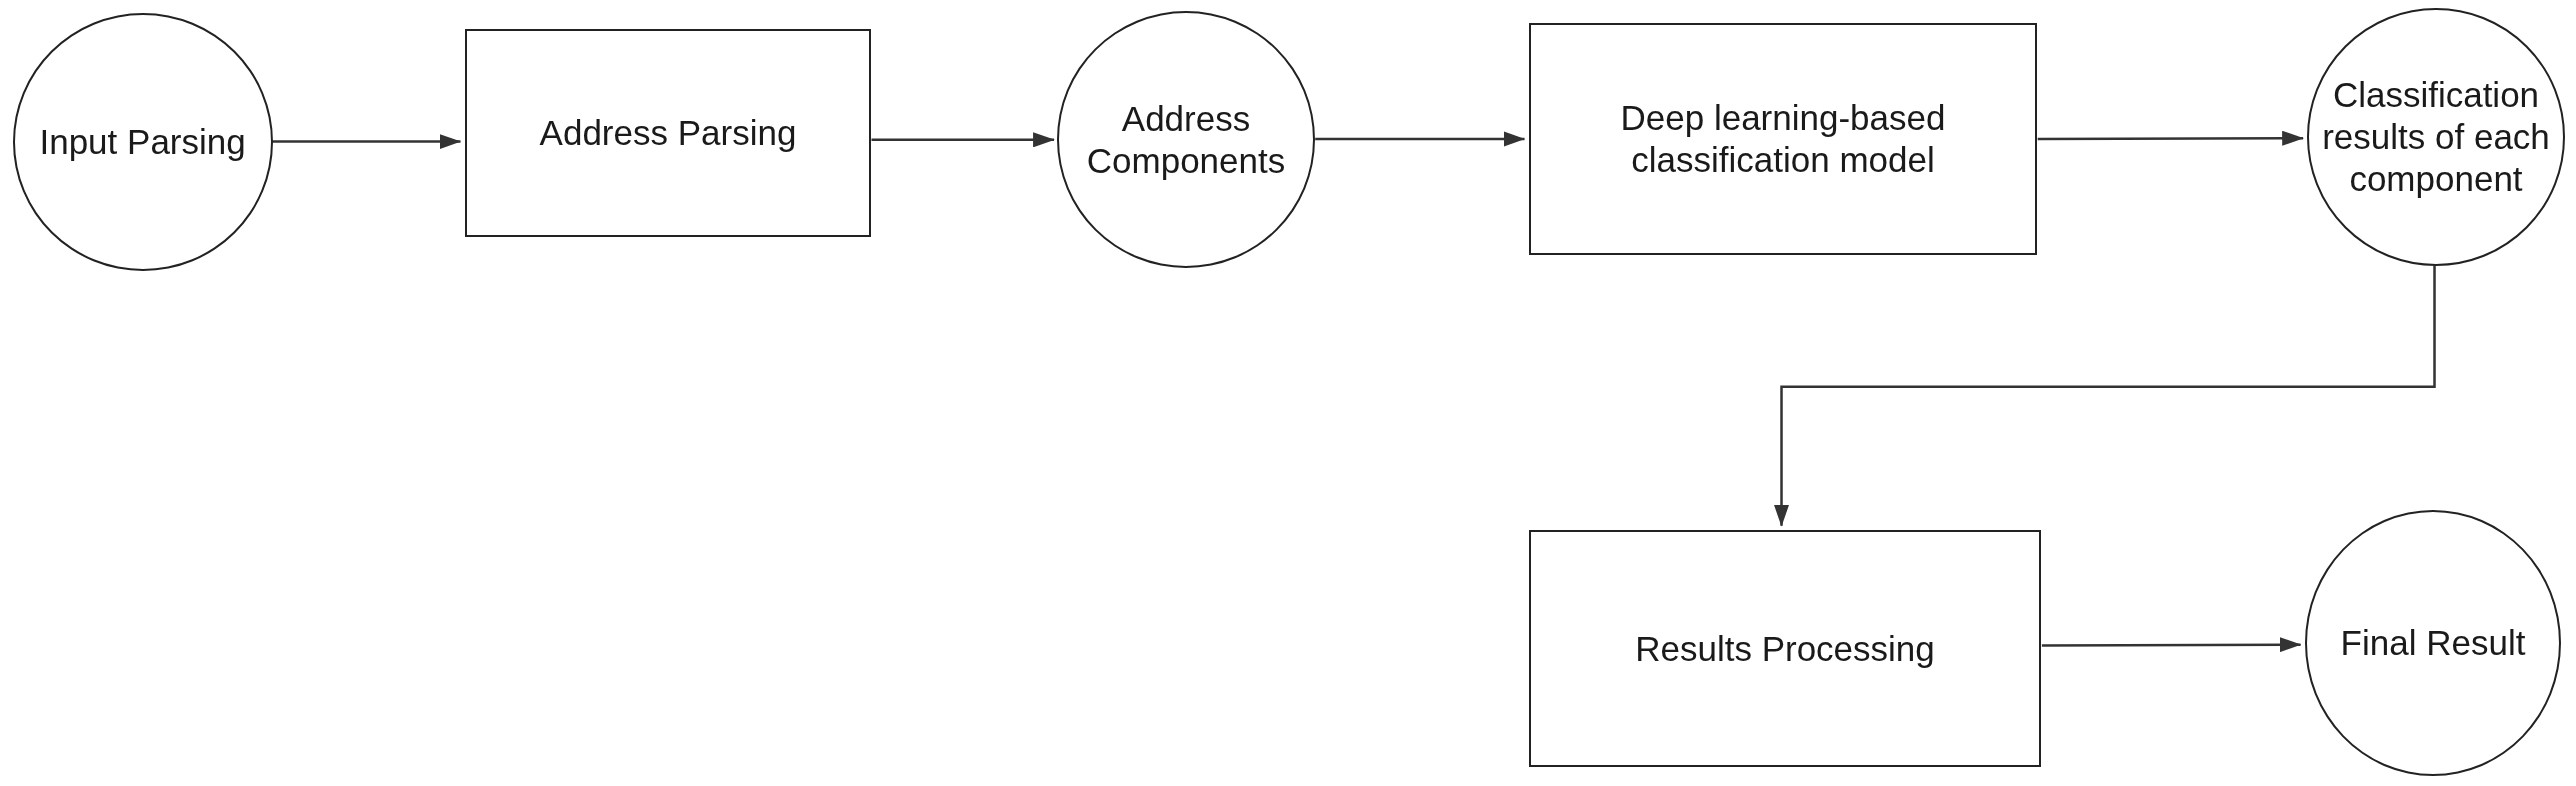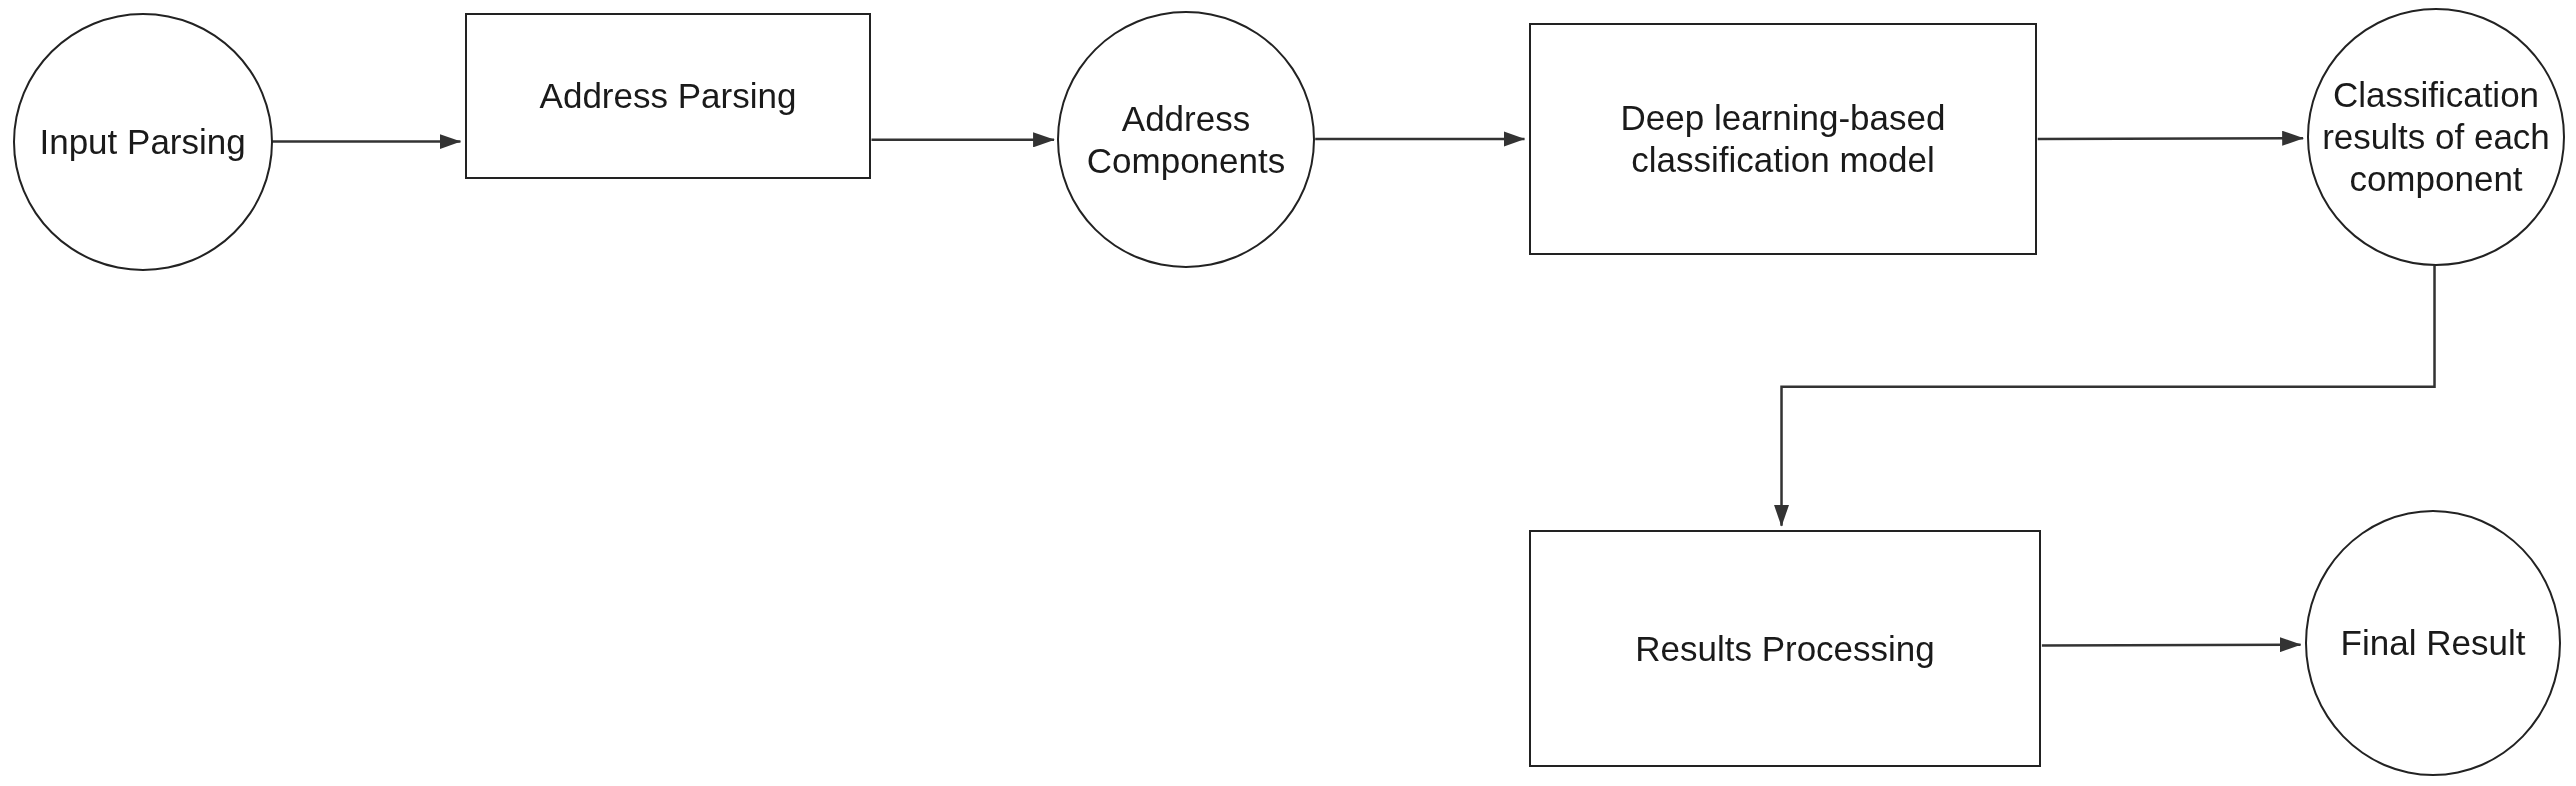--- a/index.html
+++ b/index.html
@@ -63,21 +63,21 @@
     <path d="M1571,166 L1821,166" fill="none" stroke="#333333" stroke-width="3" marker-end="url(#arrow)"></path>
     <path d="M2434,166 L2751,165" fill="none" stroke="#333333" stroke-width="3" marker-end="url(#arrow)"></path>
     <path d="M2908,317 L2908,462 L2128,462 L2128,628" fill="none" stroke="#333333" stroke-width="3" marker-end="url(#arrow)"></path>
     <path d="M2439,771 L2748,770" fill="none" stroke="#333333" stroke-width="3" marker-end="url(#arrow)"></path>
   </svg>
 
   <div class="node ellipse" style="left:12.6px; top:12.6px; width:260px; height:258px;">
     <span class="label nowrap">Input Parsing</span>
   </div>
 
-  <div class="node" style="left:465px; top:13px; width:406px; height:166px;">
+  <div class="node" style="left:465px; top:29px; width:406px; height:208px;">
     <span class="label nowrap">Address Parsing</span>
   </div>
 
   <div class="node ellipse" style="left:1057px; top:11px; width:258px; height:257px;">
     <span class="label w260">Address Components</span>
   </div>
 
   <div class="node ellipse" style="left:2307px; top:8.4px; width:258px; height:258px;">
     <span class="label w290">Classification results of each component</span>
   </div>

